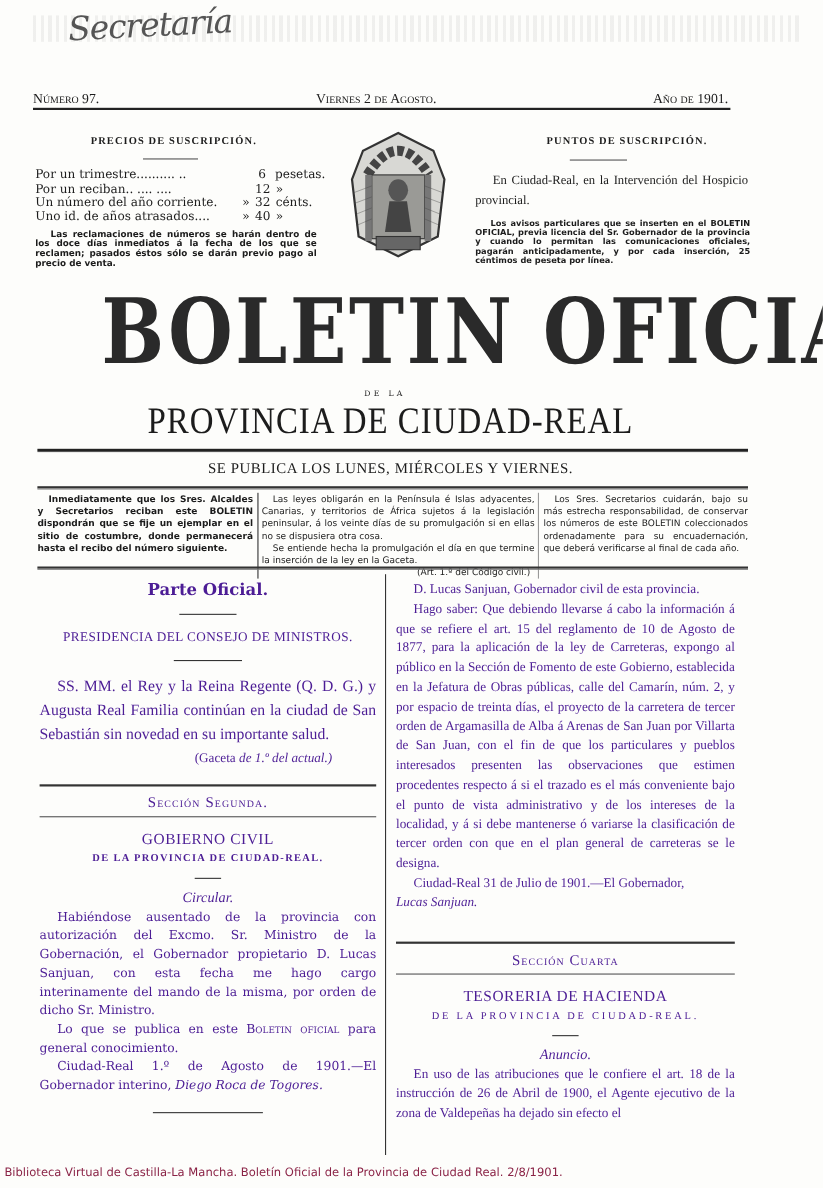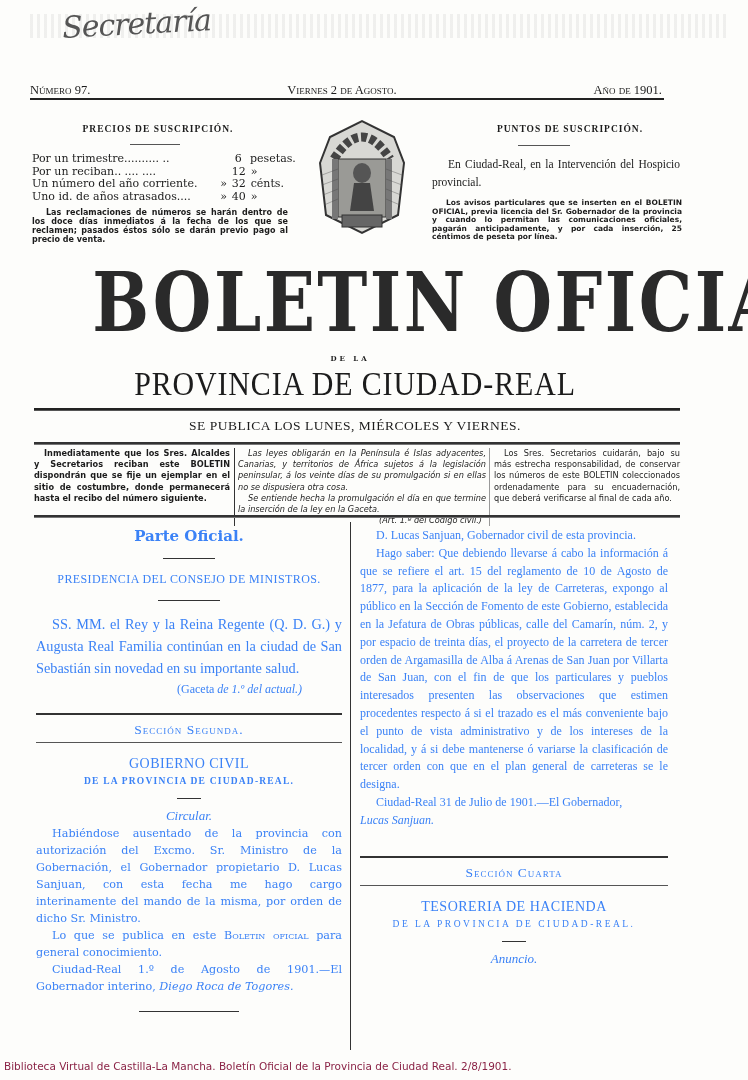--- a/index.html
+++ b/index.html
@@ -44,40 +44,40 @@
     .points-head { left: 470px; top: 124px; width: 200px; }
     .points-rule { left: 518px; top: 145px; width: 52px; }
     .points-text { left: 432px; top: 155px; width: 248px; font-size: 11.5px; line-height: 18px; font-family: "Liberation Serif", serif; text-indent: 16px; text-align: justify; }
     .points-note { left: 432px; top: 199px; width: 250px; font-family: "DejaVu Sans", sans-serif; font-size: 7.5px; line-height: 8.5px; font-weight: bold; text-indent: 14px; text-align: justify; }
 
     
     .big-title { left: 34px; top: 262px; width: 648px; height: 80px; text-align: center;
       font-family: "DejaVu Serif", serif; font-weight: bold; font-size: 82px; line-height: 80px;
       letter-spacing: 3px; transform: scaleX(0.82); transform-origin: center;
       color: #2a2a2a; white-space: nowrap; }
-    .de-la { left: 320px; top: 354px; width: 60px; text-align: center; font-size: 7px; letter-spacing: 3px; font-weight: bold; }
+    .de-la { left: 320px; top: 354px; width: 60px; text-align: center; font-size: 7px; letter-spacing: 3px; font-weight: normal; }
     .sub-title { left: 100px; top: 365px; width: 510px; text-align: center;
       font-family: "Liberation Serif", serif; font-size: 34px; line-height: 38px; letter-spacing: 1px;
       transform: scaleX(0.88); }
     .title-rule { left: 34px; top: 408px; width: 646px; height: 3px; border-top: 2px solid #222; border-bottom: 1px solid #555; }
     .schedule { left: 100px; top: 418px; width: 510px; text-align: center;
       font-family: "Liberation Serif", serif; font-size: 13.5px; letter-spacing: 0.5px; }
     .notice-rule-top { left: 34px; top: 442px; width: 646px; height: 3px; border-top: 2px solid #333; border-bottom: 1px solid #777; }
     .notice-rule-bot { left: 34px; top: 515px; width: 646px; height: 3px; border-top: 2px solid #333; border-bottom: 1px solid #777; }
 
     .notice { top: 448px; font-family: "DejaVu Sans", sans-serif; font-size: 8.2px; line-height: 11.2px; font-weight: bold; text-align: justify; }
     .notice p { text-indent: 10px; }
     .notice-1 { left: 34px; width: 196px; }
-    .notice-2 { left: 234px; width: 256px; border-left: 1px solid #333; border-right: 1px solid #999; padding: 0 3px; font-weight: normal; font-style: italic; }
+    .notice-2 { left: 234px; width: 256px; border-left: 1px solid #333; border-right: 1px solid #999; padding: 0 3px; font-weight: normal; }
     .notice-3 { left: 494px; width: 186px; font-weight: normal; }
     .notice .sig { text-align: right; padding-right: 4px; }
 
     
     .col-divider { left: 350px; top: 522px; width: 1px; height: 528px; background: #333; }
-    .col { font-family: "Liberation Serif", serif; font-size: 13px; line-height: 17.5px; color: #3b82f6; }
+    .col { font-family: "Liberation Serif", serif; font-size: 13px; line-height: 17.5px; color: #4c1d95; }
     .left-col { left: 36px; top: 524px; width: 306px; }
     .right-col { left: 360px; top: 527px; width: 308px; }
     .center { text-align: center; }
     .parte { font-family: "DejaVu Serif", serif; font-weight: bold; font-size: 15px; margin-top: 4px; }
     .mini-rule { height: 1px; background: #333; margin: 12px auto; }
     .presid { font-size: 12px; letter-spacing: 0.4px; }
     .body-p { text-indent: 16px; text-align: justify; }
     .large-p { font-size: 14.3px; line-height: 22px; }
     .gaceta { text-align: right; font-size: 12px; padding-right: 40px; margin-top: 2px; }
     .gaceta i { font-style: italic; }
@@ -214,15 +214,16 @@
   <p class="right-body">Hago saber: Que debiendo llevarse á cabo la información á que se refiere el art. 15 del reglamento de 10 de Agosto de 1877, para la aplicación de la ley de Carreteras, expongo al público en la Sección de Fomento de este Gobierno, establecida en la Jefatura de Obras públicas, calle del Camarín, núm. 2, y por espacio de treinta días, el proyecto de la carretera de tercer orden de Argamasilla de Alba á Arenas de San Juan por Villarta de San Juan, con el fin de que los particulares y pueblos interesados presenten las observaciones que estimen procedentes respecto á si el trazado es el más conveniente bajo el punto de vista administrativo y de los intereses de la localidad, y á si debe mantenerse ó variarse la clasificación de tercer orden con que en el plan general de carreteras se le designa.</p>
   <p class="right-body">Ciudad-Real 31 de Julio de 1901.—El Gobernador,</p>
   <p class="right-body noind"><i>Lucas Sanjuan.</i></p>
   <div class="sec-rule" style="margin-top:26px"></div>
   <div class="center sec-title">Sección Cuarta</div>
   <div class="sec-rule-thin"></div>
   <div class="center gov">TESORERIA DE HACIENDA</div>
   <div class="center gov-sub light">DE LA PROVINCIA DE CIUDAD-REAL.</div>
   <div class="mini-rule" style="width:24px;margin:8px auto"></div>
   <div class="center circ">Anuncio.</div>
+  <p class="right-body">En uso de las atribuciones que le confiere el art. 18 de la instrucción de 26 de Abril de 1900, el Agente ejecutivo de la zona de Valdepeñas ha dejado sin efecto el</p>
 </div>
 
 <div class="abs footer">Biblioteca Virtual de Castilla-La Mancha. Boletín Oficial de la Provincia de Ciudad Real. 2/8/1901.</div>
 
 </body></html>

